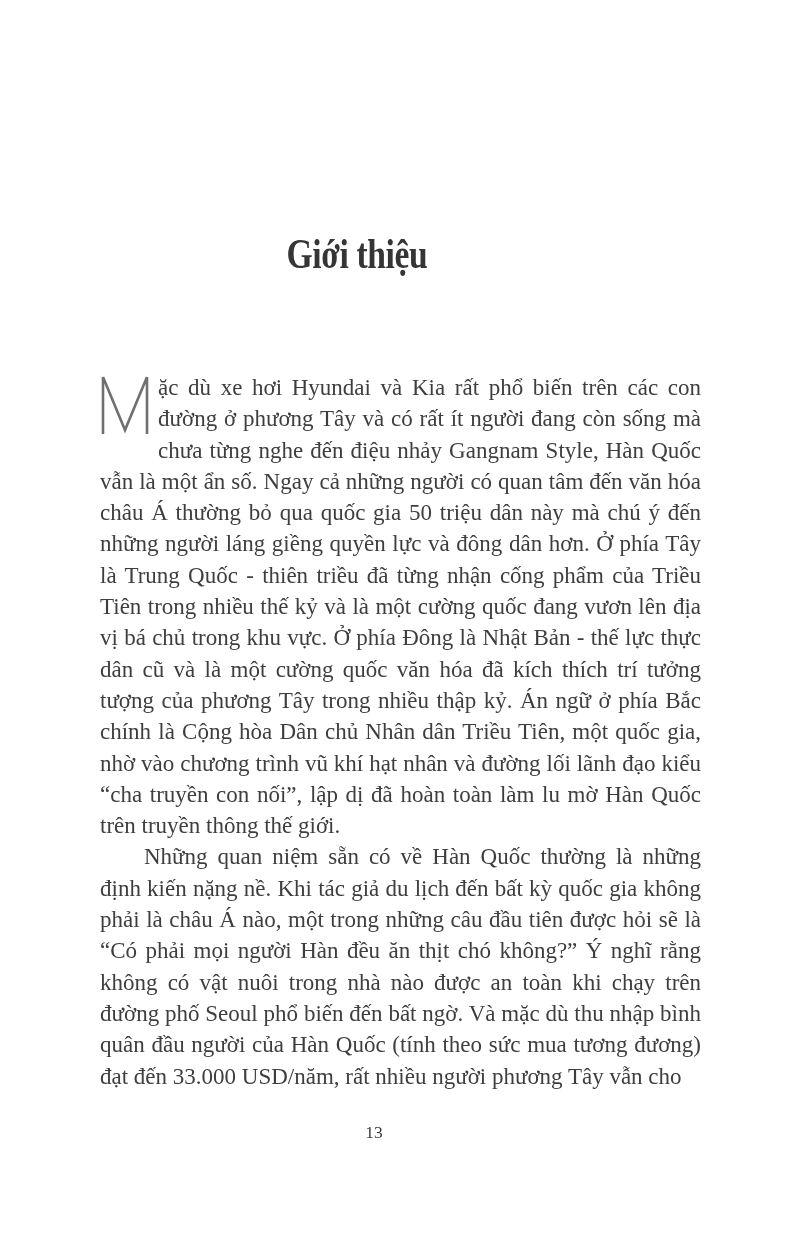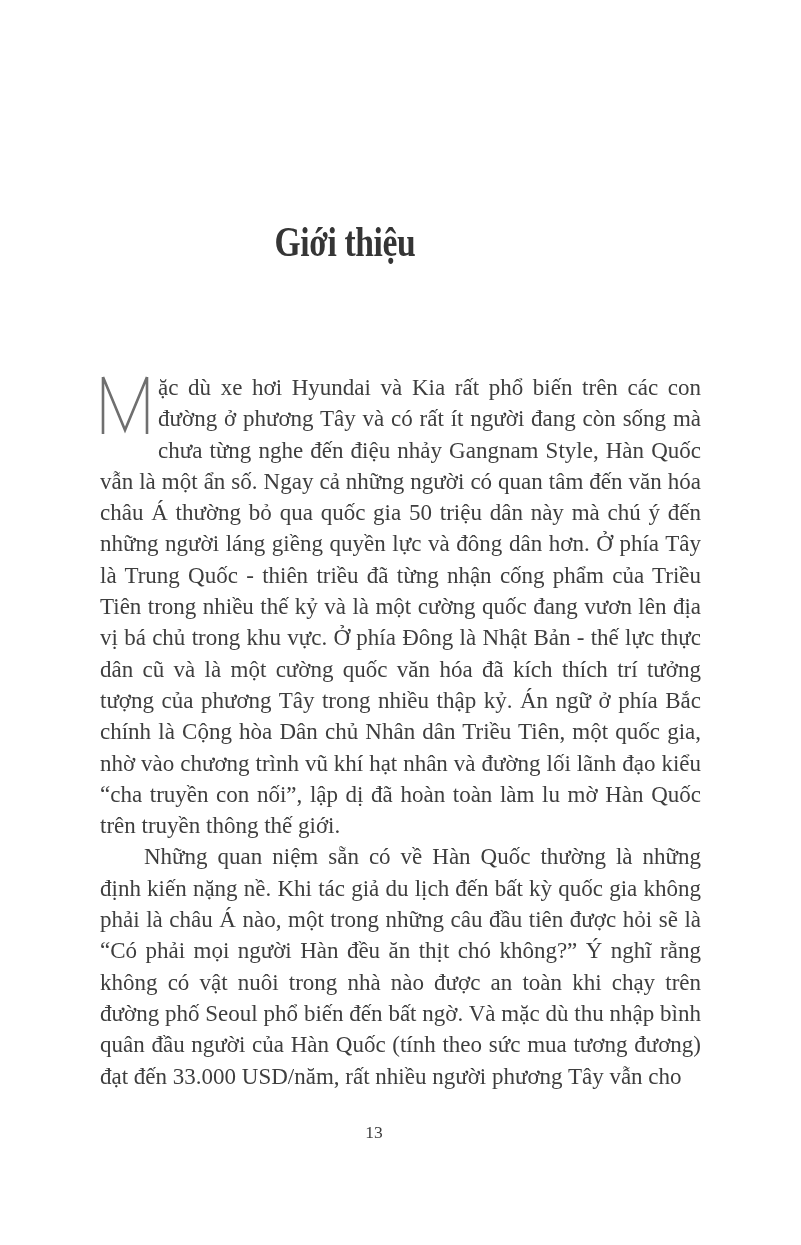--- a/index.html
+++ b/index.html
@@ -16,21 +16,21 @@
     color: #3e3e3e;
     overflow: hidden;
     margin: 0 auto;
   }
   .chapter-title {
     position: absolute;
     top: 218px;
     left: 0;
     width: 690px;
     text-align: center;
-    margin: 0;
+    margin: 12px;
     font-weight: 600;
     font-size: 42px;
     color: #353535;
   }
   .chapter-title .condense {
     display: inline-block;
     transform: scaleX(0.80);
     transform-origin: center;
     letter-spacing: -0.5px;
   }

